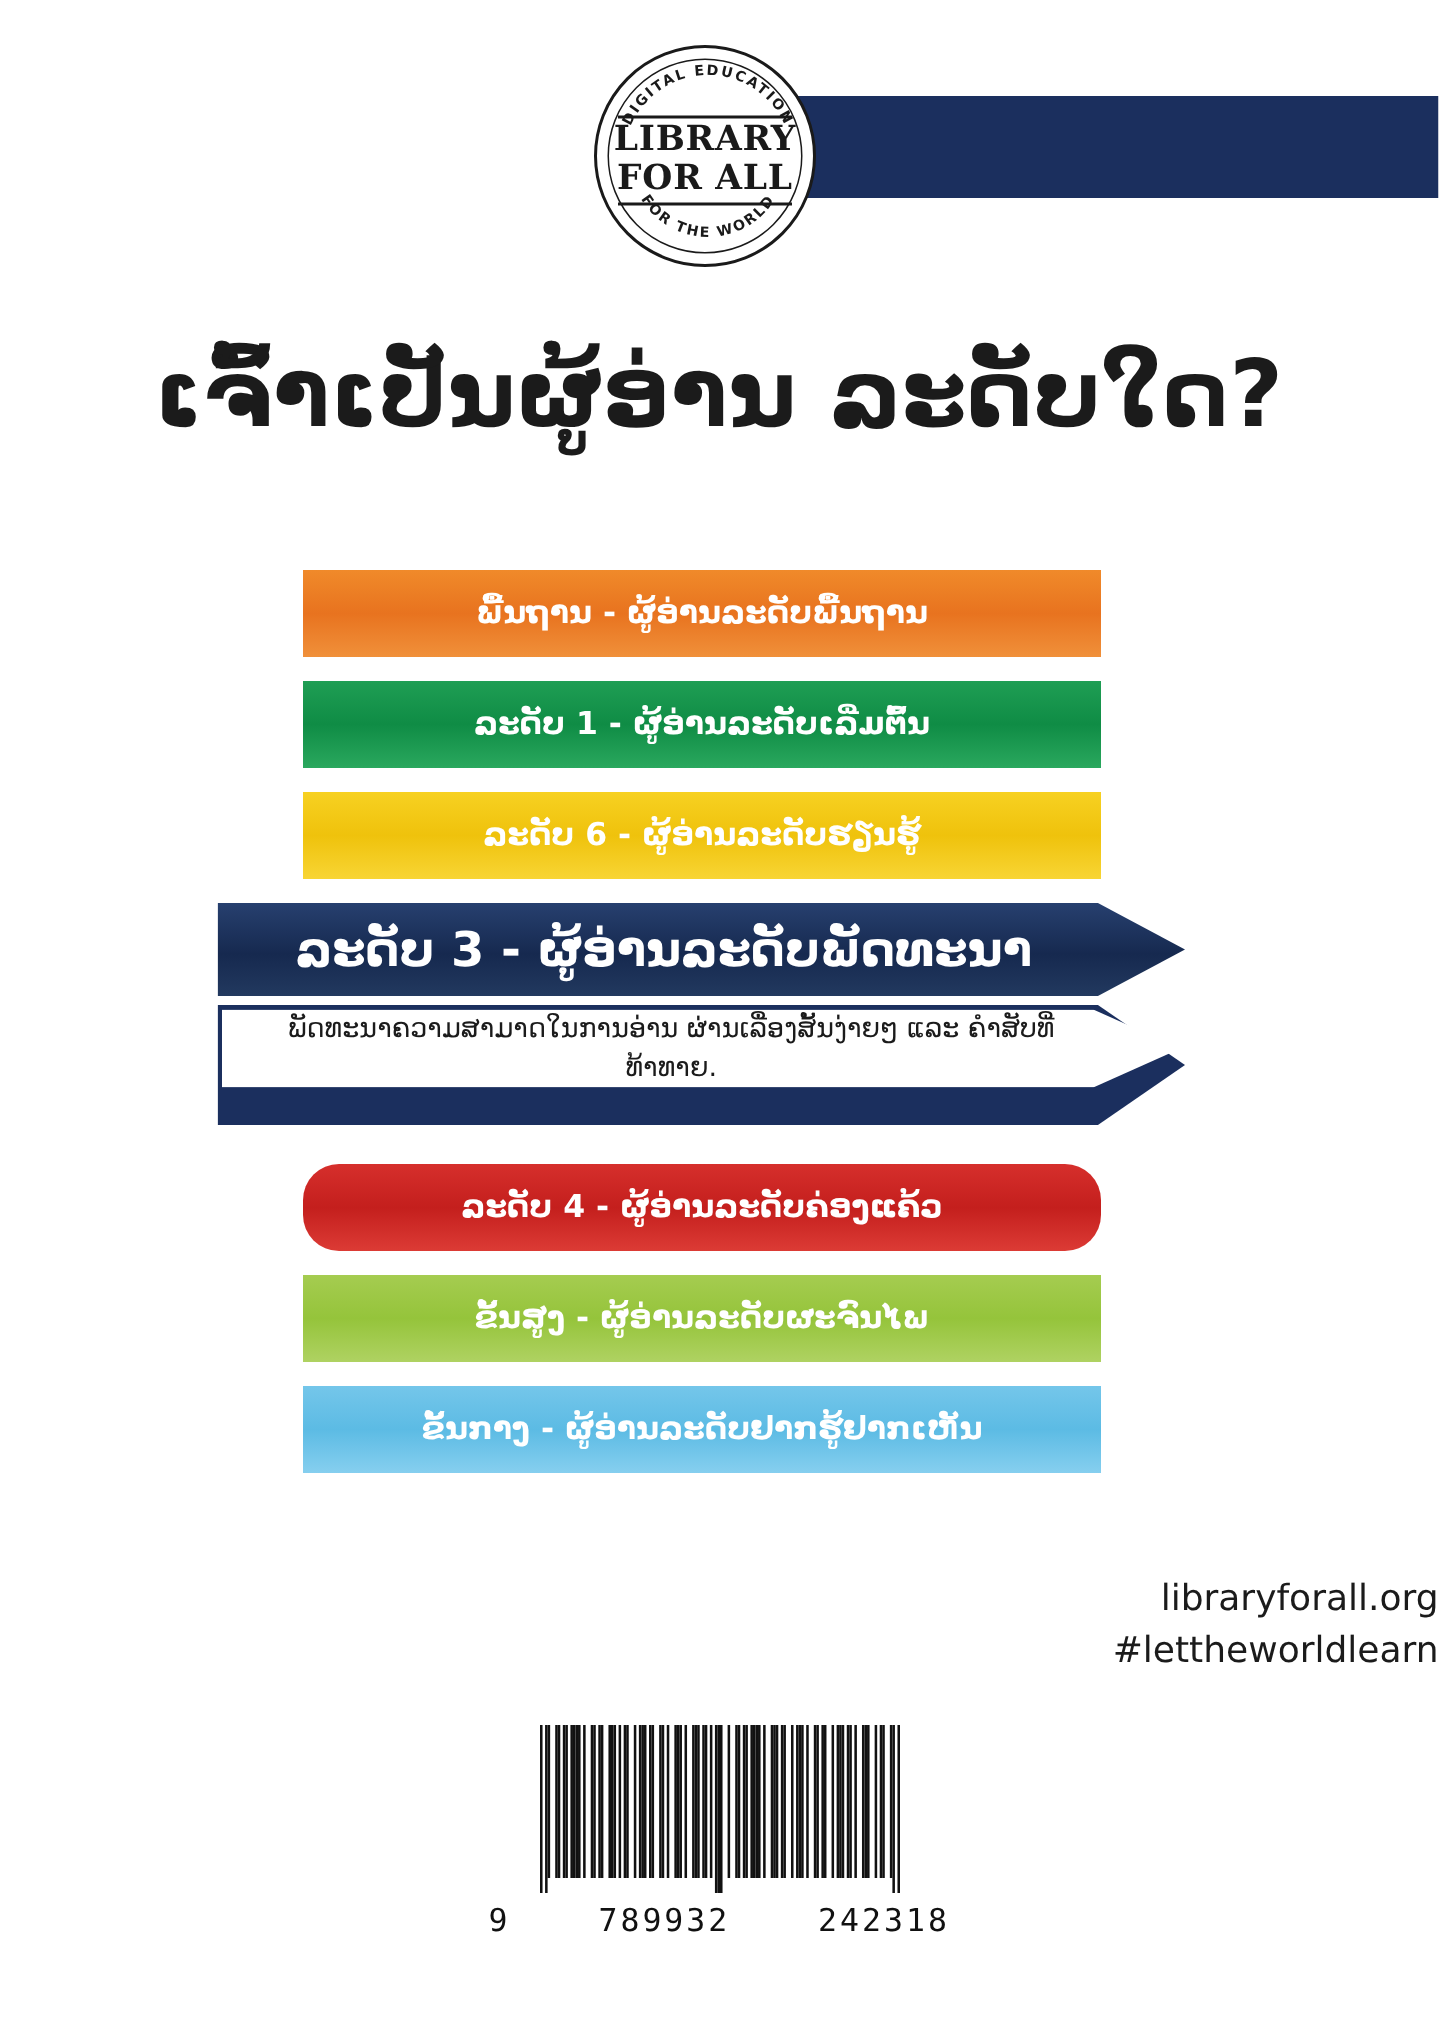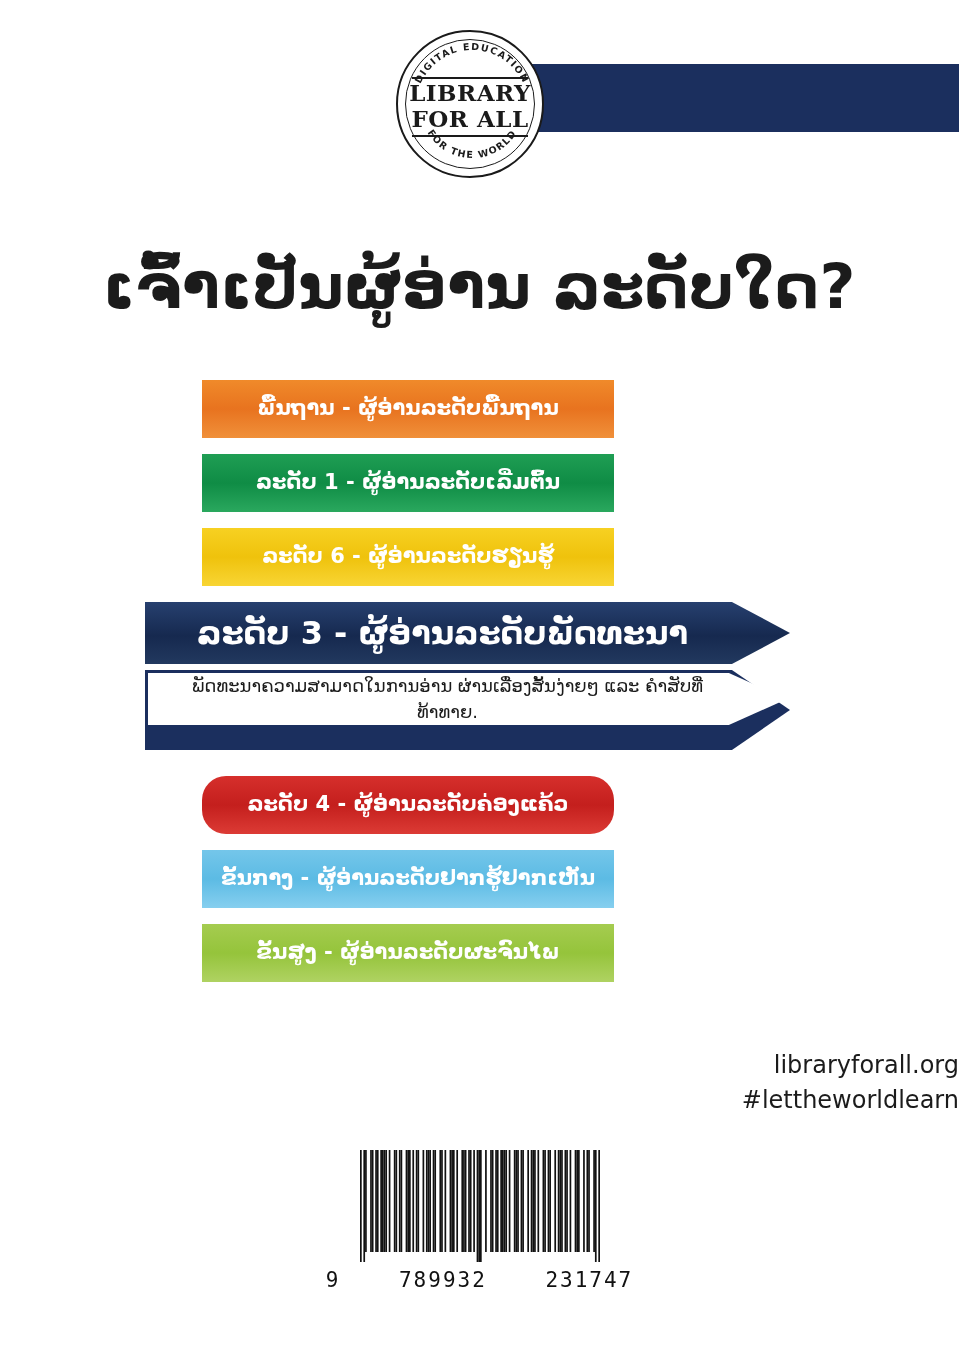--- a/index.html
+++ b/index.html
@@ -78,21 +78,21 @@
     font-family: "DejaVu Sans", "Liberation Sans", sans-serif;
     font-size: 9.5px;
     font-weight: bold;
     letter-spacing: 1.4px;
     fill: #1a1a1a;
   }
 
   
   .headline {
     position: absolute;
-    top: 248px;
+    top: 224px;
     left: 0;
     width: 959px;
     text-align: center;
     font-size: 62px;
     font-weight: bold;
     color: #1b1b1b;
     line-height: 1.25;
     letter-spacing: 0.5px;
   }
 
@@ -104,21 +104,21 @@
     width: 959px;
   }
   .band-row {
     position: relative;
     height: 58px;
     margin-bottom: 16px;
   }
   .band {
     position: absolute;
     left: 202px;
-    width: 412px;
+    width: 532px;
     height: 58px;
     display: flex;
     align-items: center;
     justify-content: center;
     color: #ffffff;
     font-size: 21px;
     font-weight: bold;
     box-sizing: border-box;
     text-align: center;
     line-height: 1.2;
@@ -274,25 +274,25 @@
     <div class="desc-arrow-inner">
       <div class="desc-text">ພັດທະນາຄວາມສາມາດໃນການອ່ານ ຜ່ານເລື່ອງສັ້ນງ່າຍໆ ແລະ ຄຳສັບທີ່ທ້າທາຍ.</div>
     </div>
   </div>
 
   <div class="band-row">
     <div class="band red">ລະດັບ 4 - ຜູ້ອ່ານລະດັບຄ່ອງແຄ້ວ</div>
   </div>
 
   <div class="band-row">
+    <div class="band ltgreen">ຂັ້ນສູງ - ຜູ້ອ່ານລະດັບຜະຈົນໄພ</div>
+  </div>
+
+  <div class="band-row">
     <div class="band ltblue">ຂັ້ນກາງ - ຜູ້ອ່ານລະດັບຢາກຮູ້ຢາກເຫັນ</div>
-  </div>
-
-  <div class="band-row">
-    <div class="band ltgreen">ຂັ້ນສູງ - ຜູ້ອ່ານລະດັບຜະຈົນໄພ</div>
   </div>
 
 </div>
 
 <div class="footer">
   <div class="footer-line">libraryforall.org</div>
   <div class="footer-line">#lettheworldlearn</div>
 </div>
 
 <div class="barcode-wrap">
@@ -382,15 +382,15 @@
         <rect x="233.239" y="0" width="1.690" height="102" fill="#111111"></rect>
         <rect x="234.930" y="0" width="1.690" height="112" fill="#111111"></rect>
         <rect x="238.310" y="0" width="1.690" height="112" fill="#111111"></rect>
       </svg>
   </div>
   <div class="barcode-digits">
     <span>9</span>
     &nbsp;&nbsp;
     <span>789932</span>
     &nbsp;&nbsp;
-    <span>231747</span>
+    <span>242318</span>
   </div>
 </div>
 
 </body></html>

